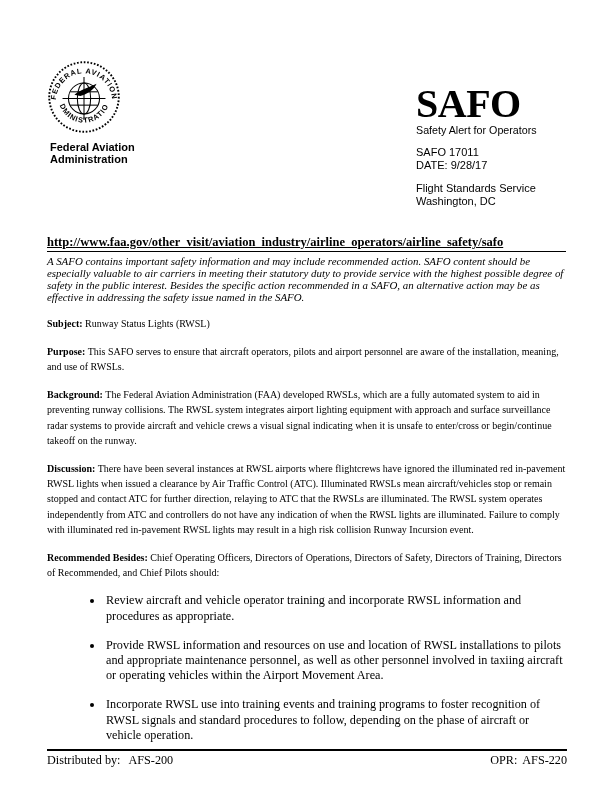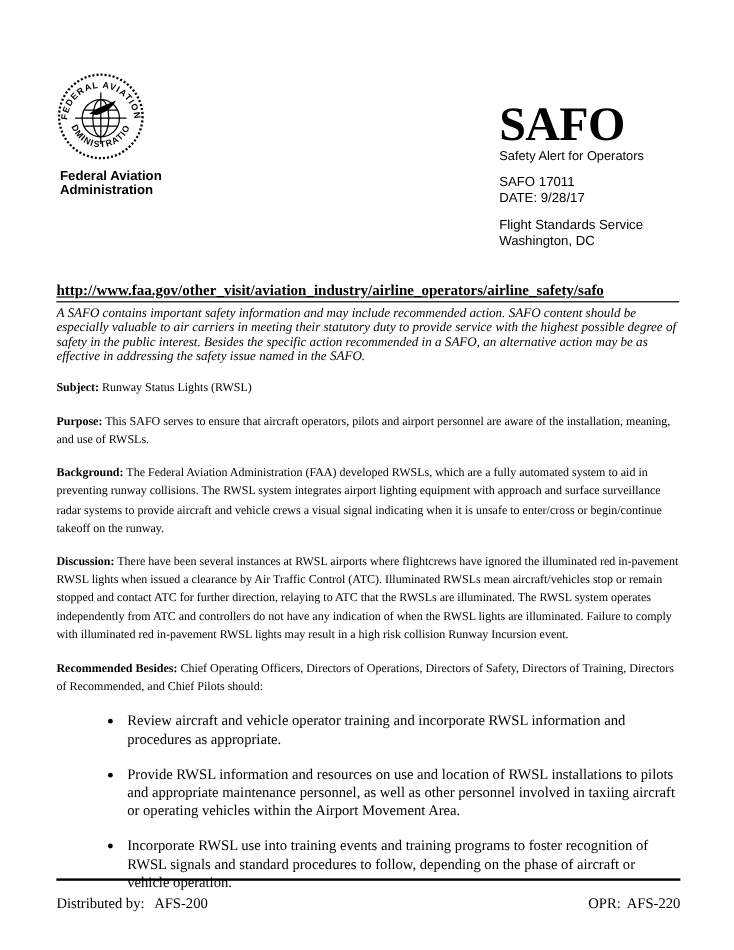--- a/index.html
+++ b/index.html
@@ -100,23 +100,23 @@
     line-height: 15.2px;
     margin-bottom: 14px;
     padding-left: 2px;
   }
 
   
   .footer {
     position: absolute;
     left: 47px;
     right: 45px;
-    top: 732px;
+    top: 749px;
     border-top: 2px solid #000;
-    padding-top: 12px;
+    padding-top: 2px;
     display: flex;
     justify-content: space-between;
     font-size: 12.2px;
     line-height: 15px;
   }
   .footer .value { margin-left: 8px; }
   .footer .value-tight { margin-left: 5px; }
 </style>
 </head>
 <body>

